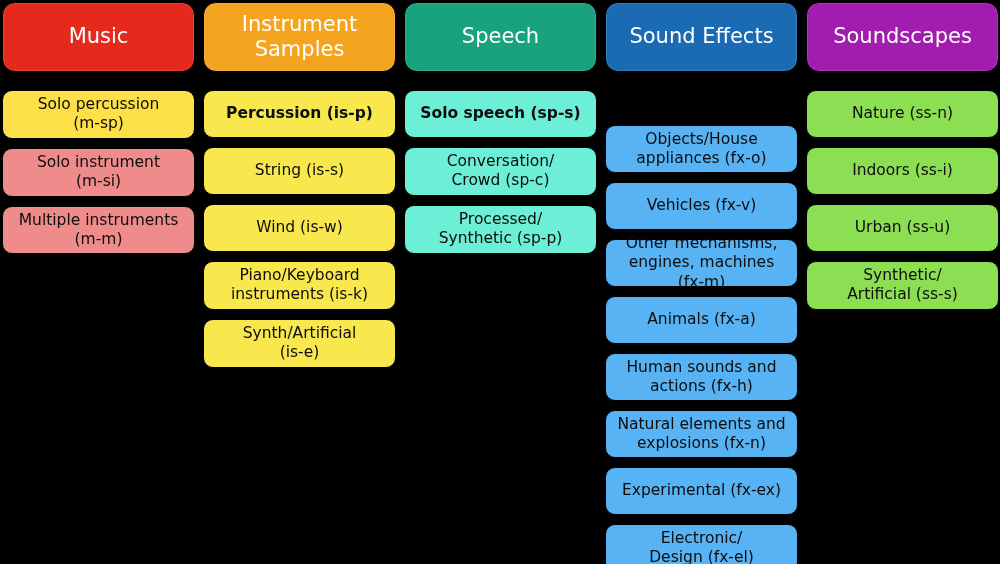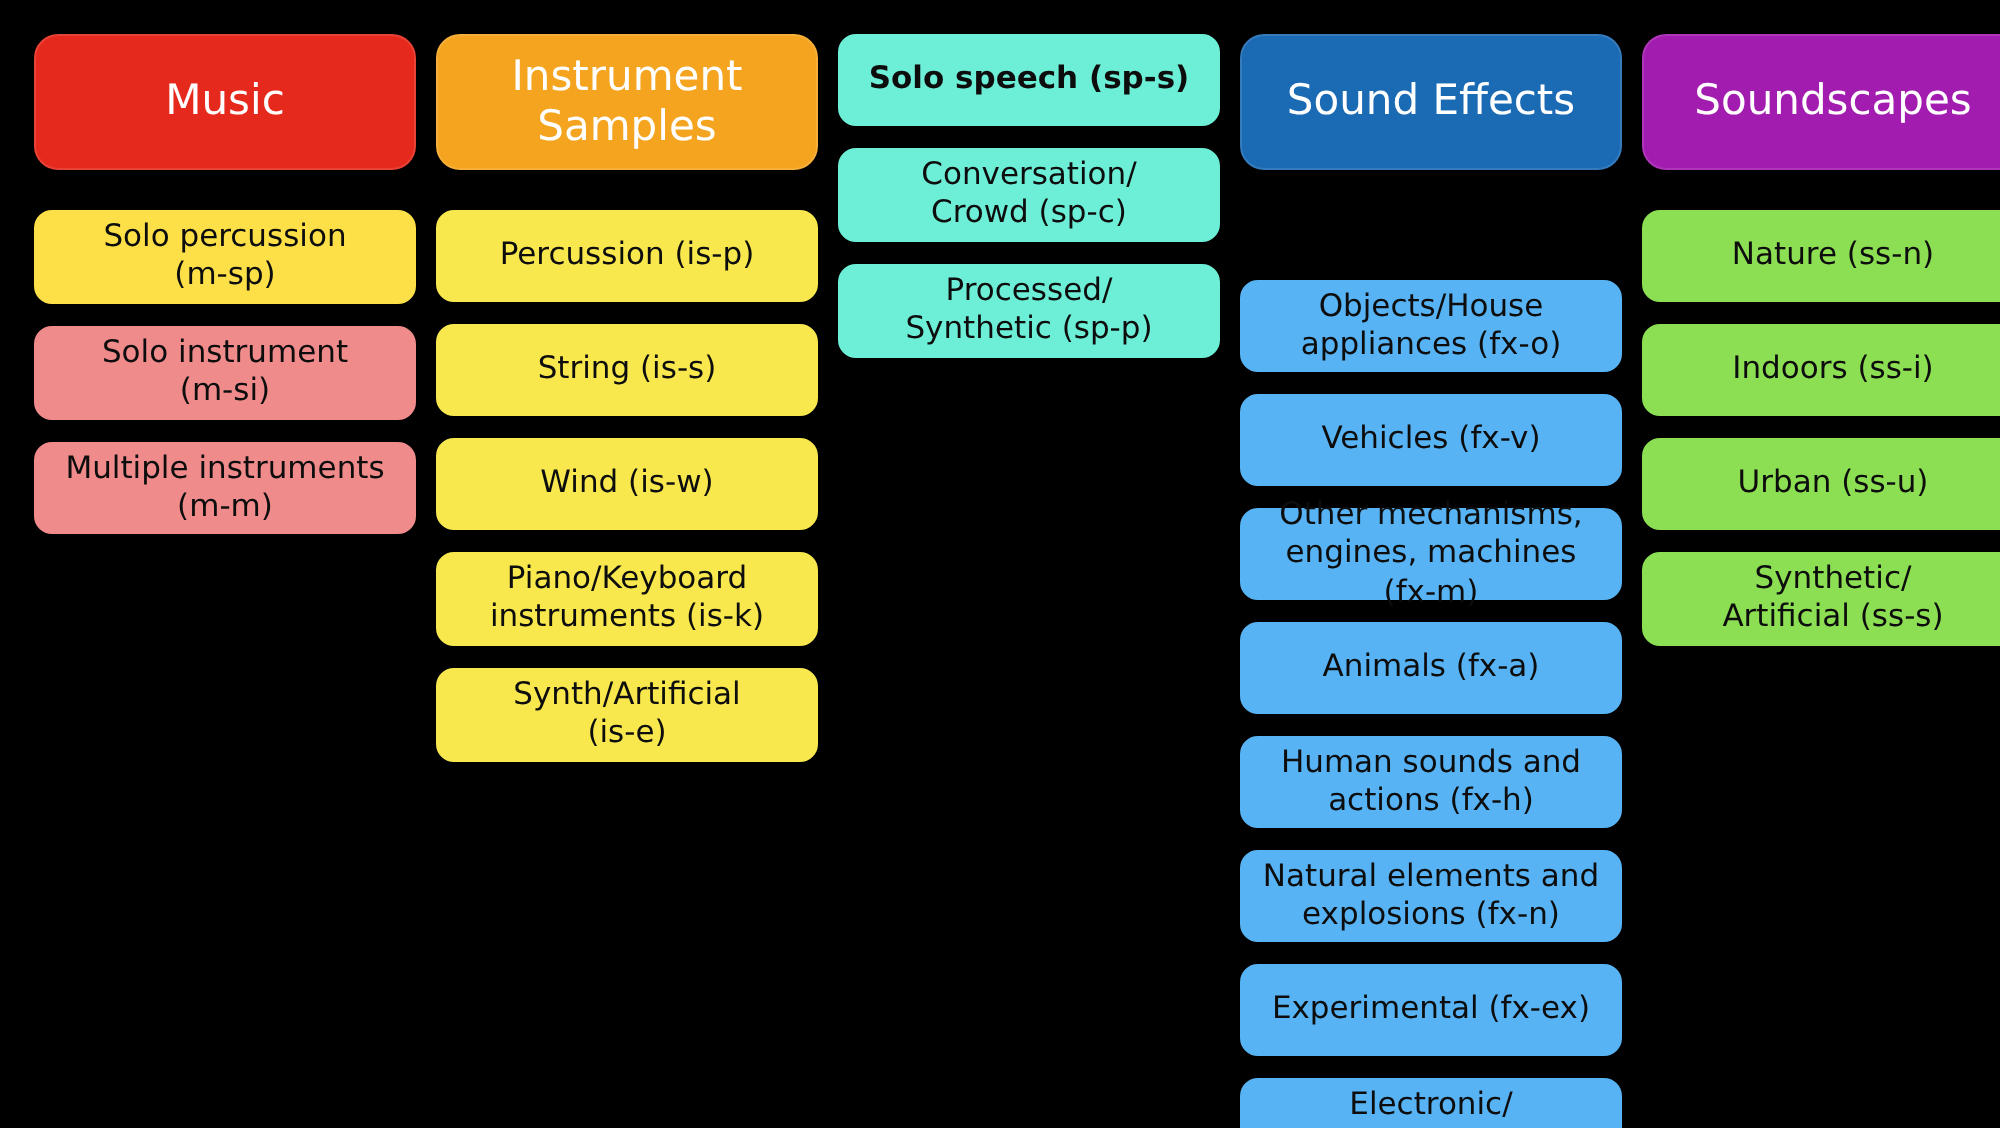--- a/index.html
+++ b/index.html
@@ -9,21 +9,21 @@
     -webkit-font-smoothing: antialiased;
   }
   .canvas {
     position: relative;
     width: 1000px;
     height: 564px;
     background: #000;
     overflow: hidden;
     display: flex;
     gap: 8px;
-    padding: 16px;
+    padding: 2px;
     border-radius: 14px;
   }
   .col {
     width: 193px;
     flex: 0 0 193px;
     display: flex;
     flex-direction: column;
     gap: 9px;
   }
   .header {
@@ -68,30 +68,31 @@
 (m-sp)</div>
     <div class="item" style="background-color: rgb(240, 139, 140);">Solo instrument
 (m-si)</div>
     <div class="item" style="background-color: rgb(240, 139, 140);">Multiple instruments
 (m-m)</div>
   </div>
 
   <div class="col">
     <div class="header" style="background-color: rgb(244, 164, 31);">Instrument
 Samples</div>
-    <div class="item" style="background-color: rgb(248, 232, 77);">Percussion (is-p)</div>
+    <div class="item" style="background-color: rgb(248, 232, 77); font-weight: bold;">Percussion (is-p)</div>
     <div class="item" style="background-color: rgb(248, 232, 77);">String (is-s)</div>
     <div class="item" style="background-color: rgb(248, 232, 77);">Wind (is-w)</div>
     <div class="item" style="background-color: rgb(248, 232, 77);">Piano/Keyboard
 instruments (is-k)</div>
     <div class="item" style="background-color: rgb(248, 232, 77);">Synth/Artificial
 (is-e)</div>
   </div>
 
   <div class="col">
+    <div class="header" style="background-color: rgb(24, 163, 126);">Speech</div>
     <div class="item" style="background-color: rgb(109, 238, 214); font-weight: bold;">Solo speech (sp-s)</div>
     <div class="item" style="background-color: rgb(109, 238, 214);">Conversation/
 Crowd (sp-c)</div>
     <div class="item" style="background-color: rgb(109, 238, 214);">Processed/
 Synthetic (sp-p)</div>
   </div>
 
   <div class="col">
     <div class="header" style="background-color: rgb(27, 106, 180);">Sound Effects</div>
     <div class="item" style="background-color: rgb(87, 179, 244); margin-top: 35px;">Objects/House

